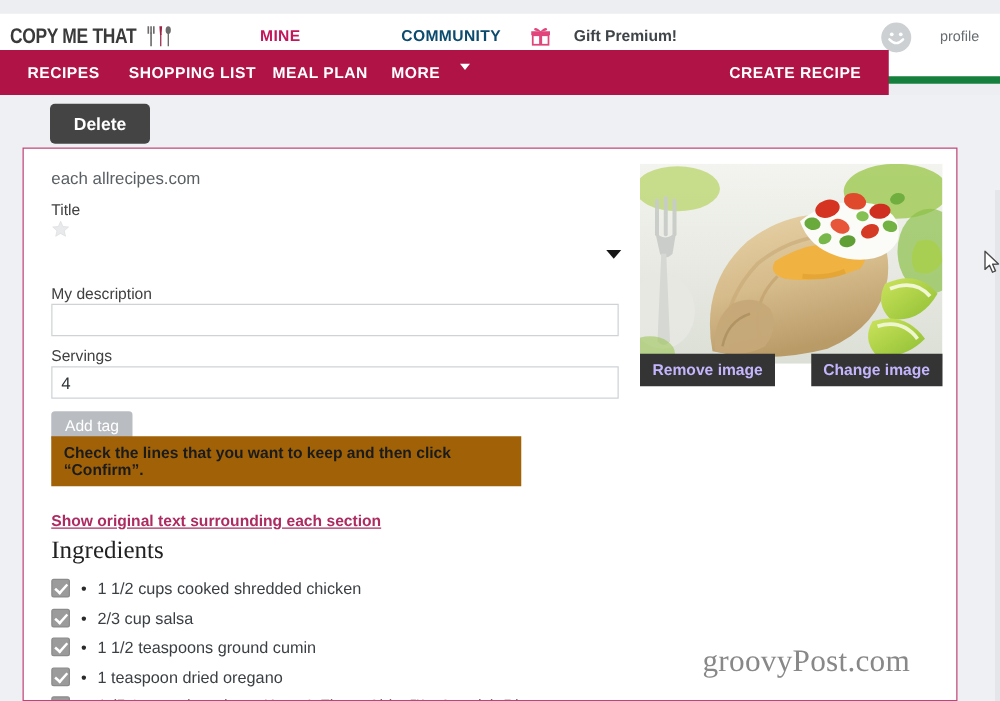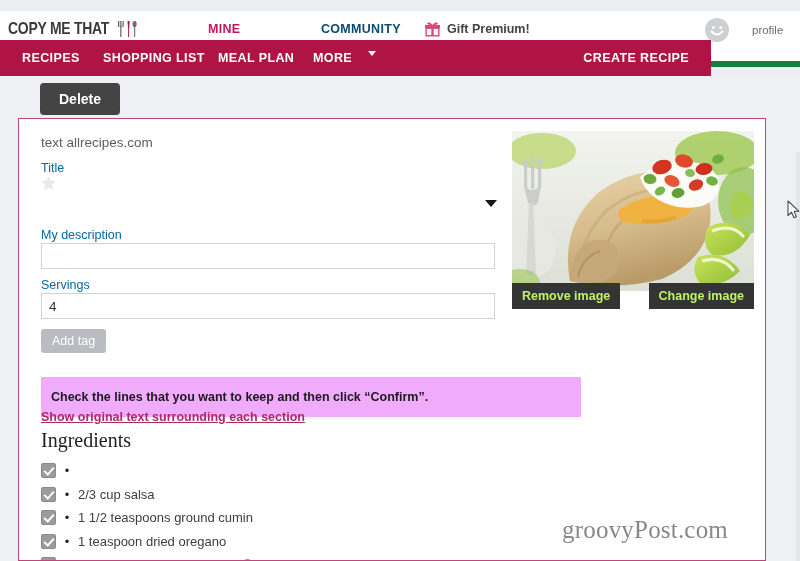--- a/index.html
+++ b/index.html
@@ -49,21 +49,21 @@
     position: absolute; top: 11px;
     font-size: 12.5px;
     font-weight: bold;
     letter-spacing: 0.3px;
   }
   .tn-mine { left: 208px; color: #c2185b; }
   .tn-community { left: 277px; color: #0c4a6e; margin-left: 44px; }
 
   .gift-block {
     position: absolute; left: 424px; top: 9px;
-    display: flex; align-items: center; gap: 6px;
+    display: flex; align-items: center; gap: 18px;
   }
   .gift-icon svg { display: block; }
   .gift-label {
     font-size: 12.5px; font-weight: bold; color: #3f4448;
   }
 
   .profile-block {
     position: absolute; left: 705px; top: 7px;
     display: flex; align-items: center; gap: 23px;
   }
@@ -144,21 +144,21 @@
     border: 1px solid #c0447a;
     overflow: hidden;
   }
 
   .from-line {
     position: absolute; left: 22px; top: 16px;
     font-size: 13.5px; color: #595f63;
   }
   .field-label {
     position: absolute; left: 22px;
-    font-size: 12.5px; color: #0369a1;
+    font-size: 12.5px; color: #404040;
   }
   .lbl-title { top: 42px; }
   .lbl-desc  { top: 109px; }
   .lbl-serv  { top: 159px; }
 
   .star-icon {
     position: absolute; left: 22px; top: 57px;
   }
   .star-icon svg { display: block; }
 
@@ -191,23 +191,23 @@
     background: #b9bdc2;
     color: #ffffff;
     font-size: 12.5px;
     border: none; border-radius: 3px;
     padding: 5px 11px;
     cursor: pointer;
     font-family: "Liberation Sans", sans-serif;
   }
 
   .notice {
-    position: absolute; left: 22px; top: 258px;
-    width: 540px; height: 40px;
-    background: #f0abfc;
+    position: absolute; left: 22px; top: 230px;
+    width: 376px; height: 40px;
+    background: #a16207;
     display: flex; align-items: center;
   }
   .notice-text {
     font-size: 12.5px; font-weight: bold;
     color: #1b1b1b;
     padding-left: 10px;
   }
 
   .orig-link {
     position: absolute; left: 22px; top: 291px;
@@ -277,21 +277,21 @@
   }
   .food-photo svg { display: block; }
 
   .img-actions {
     position: absolute; left: 493px; top: 164px;
     width: 242px;
     display: flex; justify-content: space-between;
   }
   .btn-img {
     background: #343434;
-    color: #bef264;
+    color: #c4b5fd;
     font-size: 12.5px; font-weight: bold;
     border: none;
     padding: 6px 10px;
     cursor: pointer;
     font-family: "Liberation Sans", sans-serif;
   }
 
   
   .watermark {
     position: absolute; left: 562px; top: 516px;
@@ -386,21 +386,21 @@
   </div>
 
   <div class="page-body">
 
     <div class="toolbar">
       <button class="btn-delete">Delete</button>
     </div>
 
     <div class="recipe-card">
 
-      <div class="from-line">text allrecipes.com</div>
+      <div class="from-line">each allrecipes.com</div>
 
       <div class="field-label lbl-title">Title</div>
       <span class="star-icon">
         <svg width="15" height="15" viewBox="0 0 15 15">
           <path d="M7.5 1 L9.3 5.2 L13.8 5.6 L10.4 8.6 L11.4 13 L7.5 10.7 L3.6 13 L4.6 8.6 L1.2 5.6 L5.7 5.2 Z" fill="#e9eaec" stroke="#dcdee0" stroke-width="0.6"></path>
         </svg>
       </span>
       <div class="title-caret"></div>
 
       <div class="field-label lbl-desc">My description</div>
@@ -416,20 +416,21 @@
       </div>
 
       <div class="orig-link">Show original text surrounding each section</div>
 
       <div class="section-head">Ingredients</div>
 
       <div class="ing-list" id="ing-list">
           <div class="ing-row">
             <span class="chk"></span>
             <span class="ing-bullet">•</span>
+            <span class="ing-text">1 1/2 cups cooked shredded chicken</span>
           </div>
           <div class="ing-row">
             <span class="chk"></span>
             <span class="ing-bullet">•</span>
             <span class="ing-text">2/3 cup salsa</span>
           </div>
           <div class="ing-row">
             <span class="chk"></span>
             <span class="ing-bullet">•</span>
             <span class="ing-text">1 1/2 teaspoons ground cumin</span>

